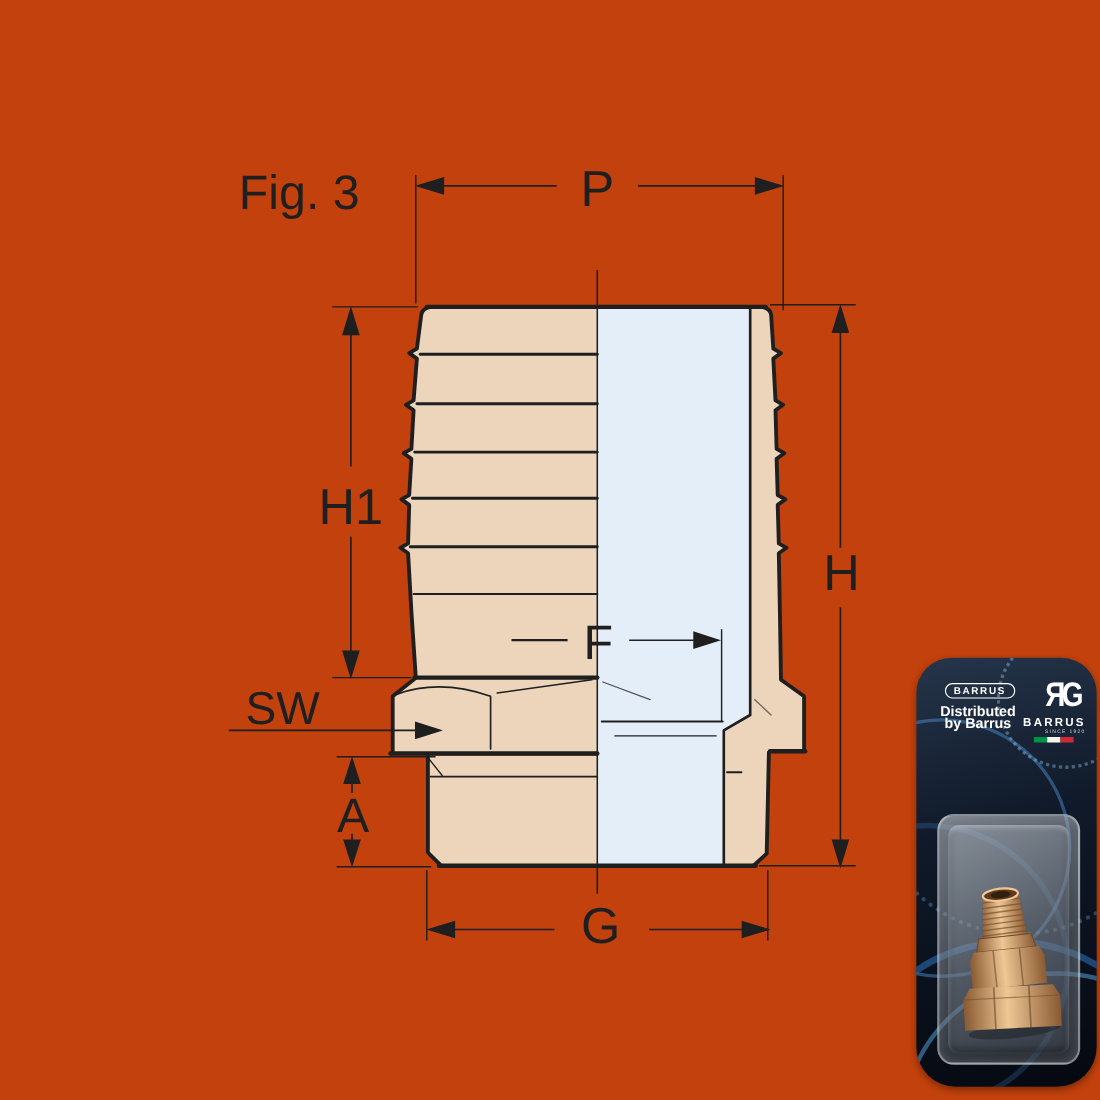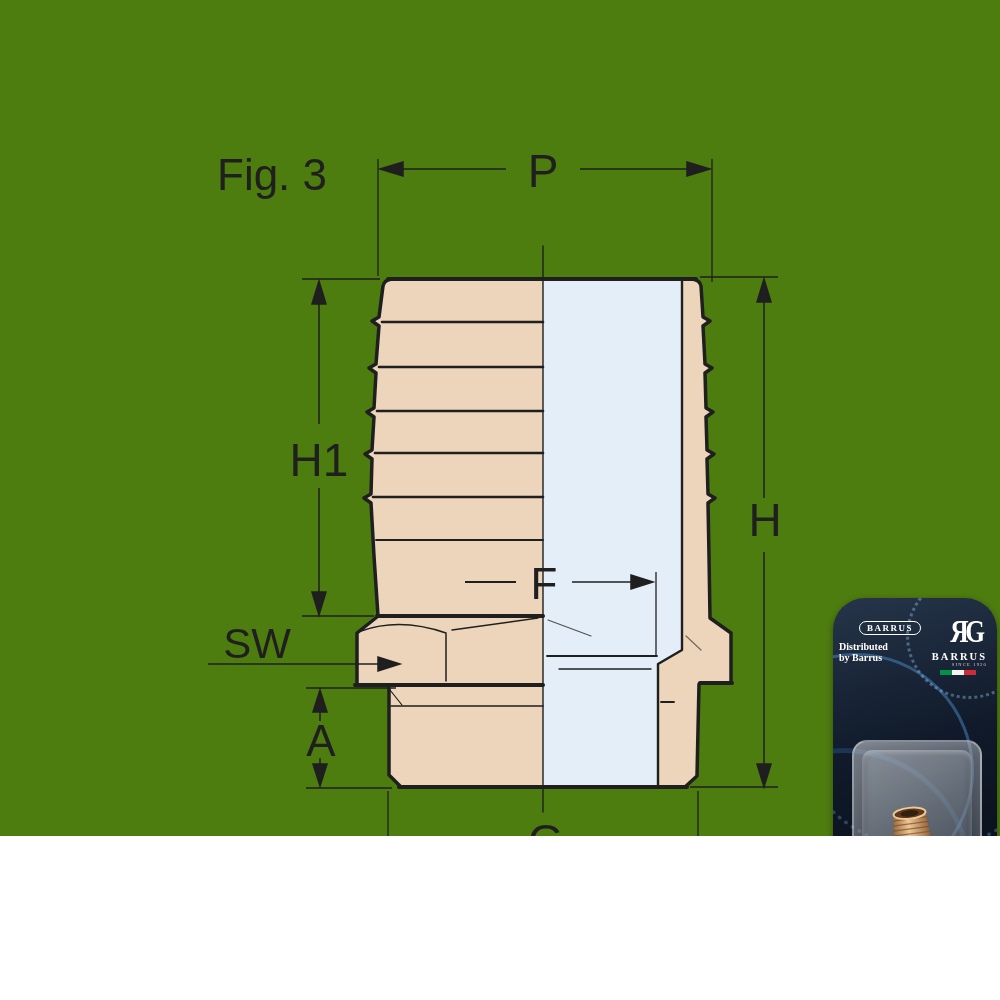--- a/index.html
+++ b/index.html
@@ -1,39 +1,39 @@
 <!DOCTYPE html>
 <html style="--body_fill: #ecd5ba; --section_fill: #e4eef8; --line_color: #1f1f1f; --card_bg_top: #26354a; --card_bg_bottom: #05080f; --card_accent: #3f8fd6; --flag_green: #009246; --flag_white: #f4f5f0; --flag_red: #ce2b37; --brass_light: #eec795; --brass_mid: #c5905c; --brass_dark: #8a5a32;"><head>
 <meta charset="utf-8">
 <style>
   html,body{margin:0;padding:0;background:#ffffff;}
-  .canvas{position:relative;width:1000px;height:836px;background:#4d7c0f;overflow:hidden;
+  .canvas{position:relative;width:1000px;height:1000px;background:#c2410c;overflow:hidden;
           font-family:"Liberation Sans",sans-serif;}
   svg text{font-family:"Liberation Sans","DejaVu Sans",sans-serif;}
   .dim-label{fill:var(--line_color);}
   .fig-label{fill:var(--line_color);}
 
   
   .package{position:absolute;left:833px;top:598px;width:164px;height:390px;
            border-radius:32px 32px 36px 36px;overflow:hidden;
            background:linear-gradient(165deg,var(--card_bg_top) 0%,#101a2a 38%,var(--card_bg_bottom) 100%);
-           box-shadow:0 2px 6px rgba(0,0,0,.35);font-family:Liberation Serif, serif;}
+           box-shadow:0 2px 6px rgba(0,0,0,.35);}
   .pkg-arc{position:absolute;border-radius:50%;pointer-events:none;}
   .arc-a{width:230px;height:230px;left:-95px;top:55px;border:3px solid rgba(80,150,215,.45);}
   .arc-b{width:270px;height:270px;left:-45px;top:-25px;border:4px dotted rgba(120,180,230,.30);}
   .arc-c{width:120px;height:120px;right:-35px;top:-25px;border:3px dotted rgba(150,200,240,.40);}
   .arc-d{width:300px;height:300px;left:-70px;top:255px;border:6px solid rgba(45,115,190,.55);}
   .arc-e{width:280px;height:280px;left:-15px;top:285px;border:4px solid rgba(90,170,230,.50);}
   .arc-f{width:250px;height:250px;left:-120px;top:150px;border:5px solid rgba(60,130,200,.25);}
 
   .brand-badge{position:absolute;left:26px;top:23px;color:#fff;
                border:1.5px solid #fff;border-radius:9px;padding:1px 7px;
                font-size:9px;font-weight:bold;letter-spacing:1.5px;}
-  .distributor{position:absolute;left:6px;top:44px;width:100px;text-align:left;color:#fff;
-               font-size:10px;font-weight:bold;line-height:10.5px;}
+  .distributor{position:absolute;left:6px;top:44px;width:100px;text-align:center;color:#fff;
+               font-size:13px;font-weight:bold;line-height:10.5px;}
   .logo-block{position:absolute;left:96px;top:14px;width:58px;text-align:right;color:#fff;}
   .logo-monogram{font-size:31px;font-weight:bold;letter-spacing:-4px;line-height:40px;
                  transform:scaleX(.82);transform-origin:center;}
   .logo-name{font-size:10.5px;font-weight:bold;letter-spacing:2px;line-height:10px;}
   .logo-tagline{font-size:4.5px;letter-spacing:1.2px;line-height:6px;color:#cfd6de;}
   .flag{display:flex;width:36px;height:5px;margin:2px auto 0;}
   .flag span{flex:1;height:100%;}
   .f-green{background:var(--flag_green);} .f-white{background:var(--flag_white);} .f-red{background:var(--flag_red);}
 
   .blister{position:absolute;left:19px;top:142px;width:126px;height:224px;border-radius:15px;

